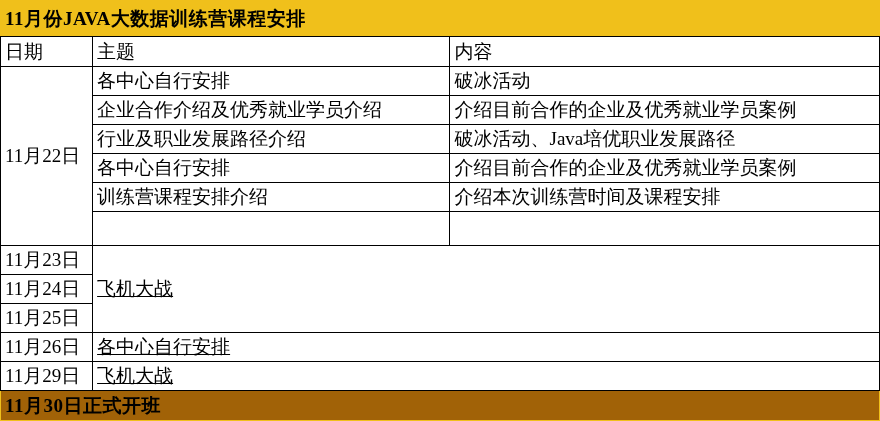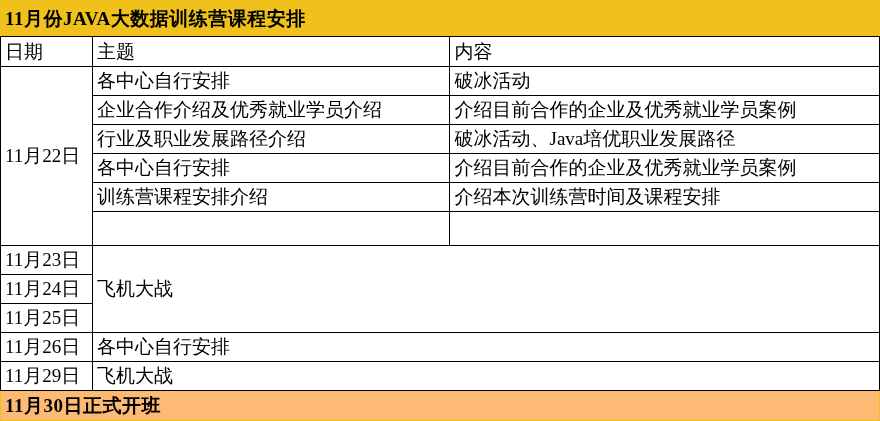--- a/index.html
+++ b/index.html
@@ -40,21 +40,21 @@
     background: #f0c01b;
     font-weight: bold;
     font-size: 21px;
     letter-spacing: 0.5px;
     border-left: 1px solid #f0c01b !important;
     border-right: 1px solid #f0c01b !important;
     border-top: 1px solid #f0c01b !important;
     height: 36px;
   }
   .footer-cell {
-    background: #fdba74;
+    background: #a16207;
     font-weight: bold;
     font-size: 19px;
     letter-spacing: 0.5px;
     border-left: 1px solid #f0c01b !important;
     border-right: 1px solid #f0c01b !important;
     border-bottom: 1px solid #f0c01b !important;
     height: 30px;
   }
   .head-cell {
     font-size: 20px;
@@ -64,20 +64,21 @@
   .col-date { width: 92px; }
   .col-topic { width: 357px; }
   .col-content { width: 429px; }
   .date-cell {
     font-size: 19px;
   }
   .row-main td { height: 29px; }
   .blank-row td { height: 34px; }
   .merged-center {
     font-size: 19px;
+    text-decoration: underline;
   }
 </style>
 </head>
 <body>
 
 <div class="sheet">
   <table class="schedule">
     <colgroup>
       <col class="col-date">
       <col class="col-topic">

